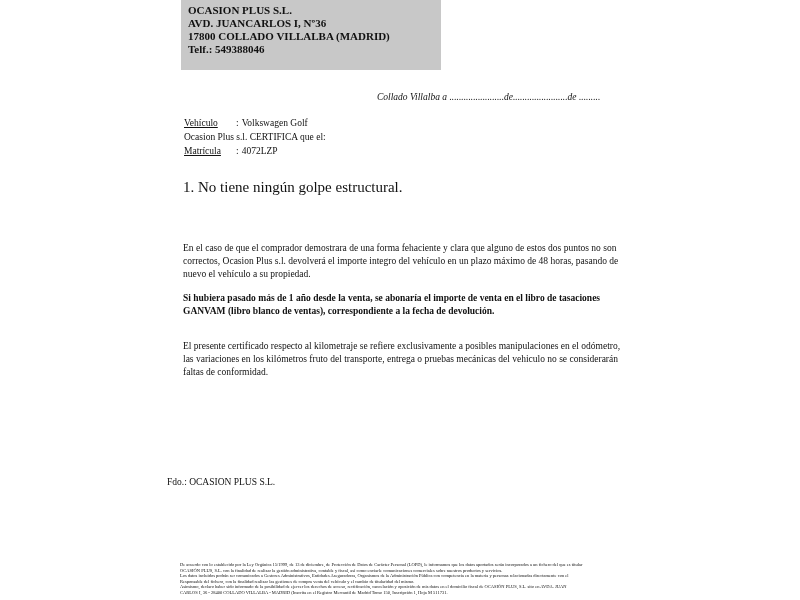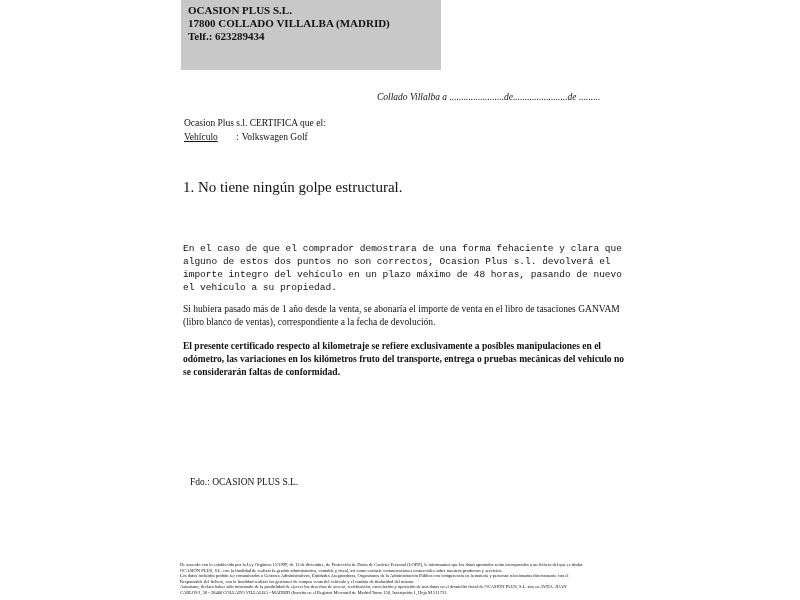--- a/index.html
+++ b/index.html
@@ -56,27 +56,27 @@
   .point1 { top: 179px; }
   .point2 { top: 200px; }
   .para {
     position: absolute;
     left: 183px;
     width: 442px;
     font-size: 9.5px;
     line-height: 13px;
     text-align: left;
   }
-  .para1 { top: 242px; font-family: Liberation Mono, monospace; }
+  .para1 { top: 242px; }
   .para2 { top: 285px; }
-  .para3 { top: 303px; }
-  .para4 { top: 340px; font-weight: bold; }
+  .para3 { top: 292px; font-weight: bold; }
+  .para4 { top: 340px; }
   .signature {
     position: absolute;
-    left: 190px;
+    left: 167px;
     top: 477px;
     font-size: 9.5px;
   }
   .legal {
     position: absolute;
     left: 180px;
     top: 562px;
     width: 436px;
     height: 36px;
     overflow: visible;
@@ -90,29 +90,31 @@
   }
   .legal-inner div { white-space: nowrap; }
 </style>
 </head>
 <body>
 
 <div class="page">
 
   <div class="company-header">
     <div>OCASION PLUS S.L.</div>
+    <div>AVD. JUANCARLOS I, Nº36</div>
     <div>17800 COLLADO VILLALBA (MADRID)</div>
-    <div>Telf.: 623289434</div>
+    <div>Telf.: 549388046</div>
   </div>
 
   <div class="date-line">Collado Villalba a .......................de.......................de .........</div>
 
   <div class="cert-block">
+    <div><span class="cert-label">Vehículo</span><span>:</span><span class="cert-value">Volkswagen Golf</span></div>
     <div>Ocasion Plus s.l. CERTIFICA que el:</div>
-    <div><span class="cert-label">Vehículo</span><span>:</span><span class="cert-value">Volkswagen Golf</span></div>
+    <div><span class="cert-label">Matrícula</span><span>:</span><span class="cert-value">4072LZP</span></div>
   </div>
 
   <div class="point point1">1. No tiene ningún golpe estructural.</div>
 
   <div class="para para1">En el caso de que el comprador demostrara de una forma fehaciente y clara que alguno de estos dos puntos no son correctos, Ocasion Plus s.l. devolverá el importe integro del vehículo en un plazo máximo de 48 horas, pasando de nuevo el vehículo a su propiedad.</div>
   <div class="para para3">Si hubiera pasado más de 1 año desde la venta, se abonaría el importe de venta en el libro de tasaciones GANVAM (libro blanco de ventas), correspondiente a la fecha de devolución.</div>
   <div class="para para4">El presente certificado respecto al kilometraje se refiere exclusivamente a posibles manipulaciones en el odómetro, las variaciones en los kilómetros fruto del transporte, entrega o pruebas mecánicas del vehiculo no se considerarán faltas de conformidad.</div>
 
   <div class="signature">Fdo.: OCASION PLUS S.L.</div>
 

